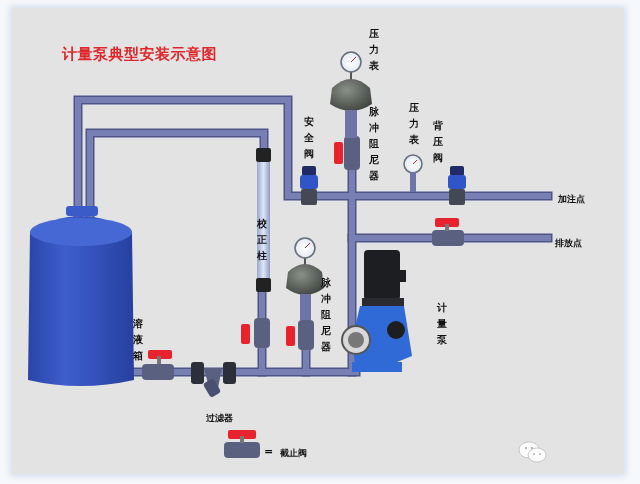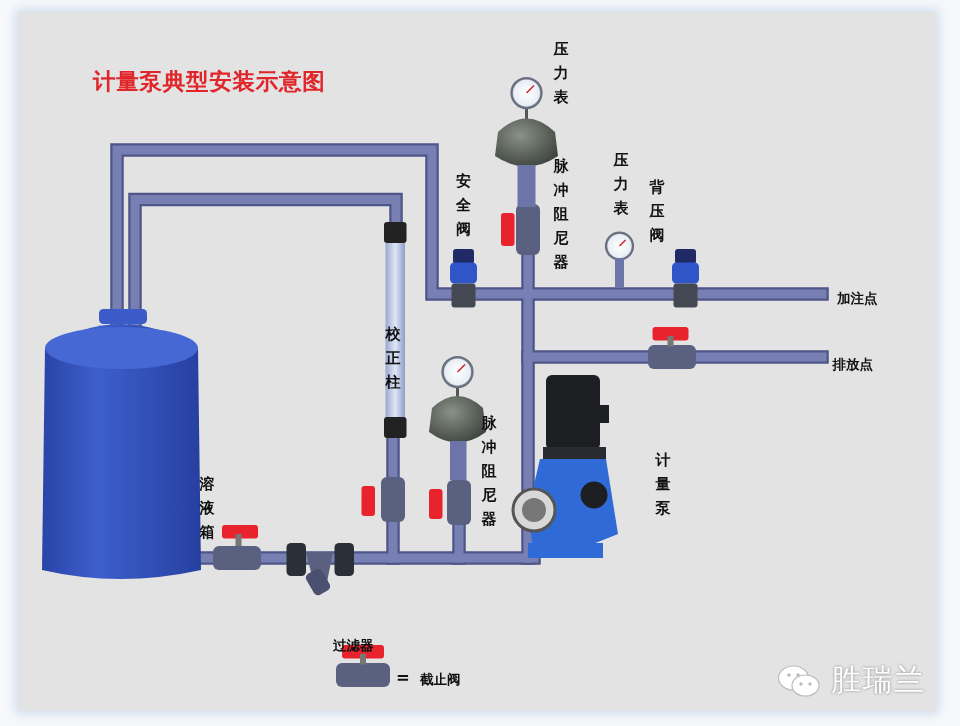--- a/index.html
+++ b/index.html
@@ -166,30 +166,29 @@
 <div class="vlabel" style="left:368px; top:104px;">脉冲阻尼器</div>
 <div class="vlabel" style="left:303px; top:114px;">安全阀</div>
 <div class="vlabel" style="left:408px; top:100px;">压力表</div>
 <div class="vlabel" style="left:432px; top:118px;">背压阀</div>
 <div class="hlabel" style="left:558px; top:193px;">加注点</div>
 <div class="hlabel" style="left:555px; top:237px;">排放点</div>
 <div class="vlabel" style="left:256px; top:216px;">校正柱</div>
 <div class="vlabel" style="left:320px; top:275px;">脉冲阻尼器</div>
 <div class="vlabel" style="left:436px; top:300px;">计量泵</div>
 <div class="vlabel" style="left:132px; top:276px;margin-top:40px;">溶液箱</div>
-<div class="hlabel" style="left:206px; top:424px;margin-left:16px;">过滤器</div>
+<div class="hlabel" style="left:206px; top:412px;">过滤器</div>
 
 <div class="hlabel" style="left:264px; top:445px; font-size:11px;">=</div>
 <div class="hlabel" style="left:280px; top:447px;font-family:Liberation Serif, serif;">截止阀</div>
 
 <div class="watermark">
   <div class="wm-icon">
     <svg width="30" height="24" viewBox="0 0 30 24">
       <ellipse cx="11" cy="10" rx="10" ry="8" fill="#fff" stroke="#bbb" stroke-width="0.8"></ellipse>
       <ellipse cx="19" cy="15" rx="9" ry="7" fill="#fff" stroke="#bbb" stroke-width="0.8"></ellipse>
       <circle cx="8" cy="8" r="1.2" fill="#bbb"></circle>
         <circle cx="14" cy="8" r="1.2" fill="#bbb"></circle>
       <circle cx="16" cy="14" r="1.1" fill="#bbb"></circle>
         <circle cx="22" cy="14" r="1.1" fill="#bbb"></circle>
     </svg>
   </div>
-  <span class="wm-text">胜瑞兰</span>
 </div>
 
 </body></html>

